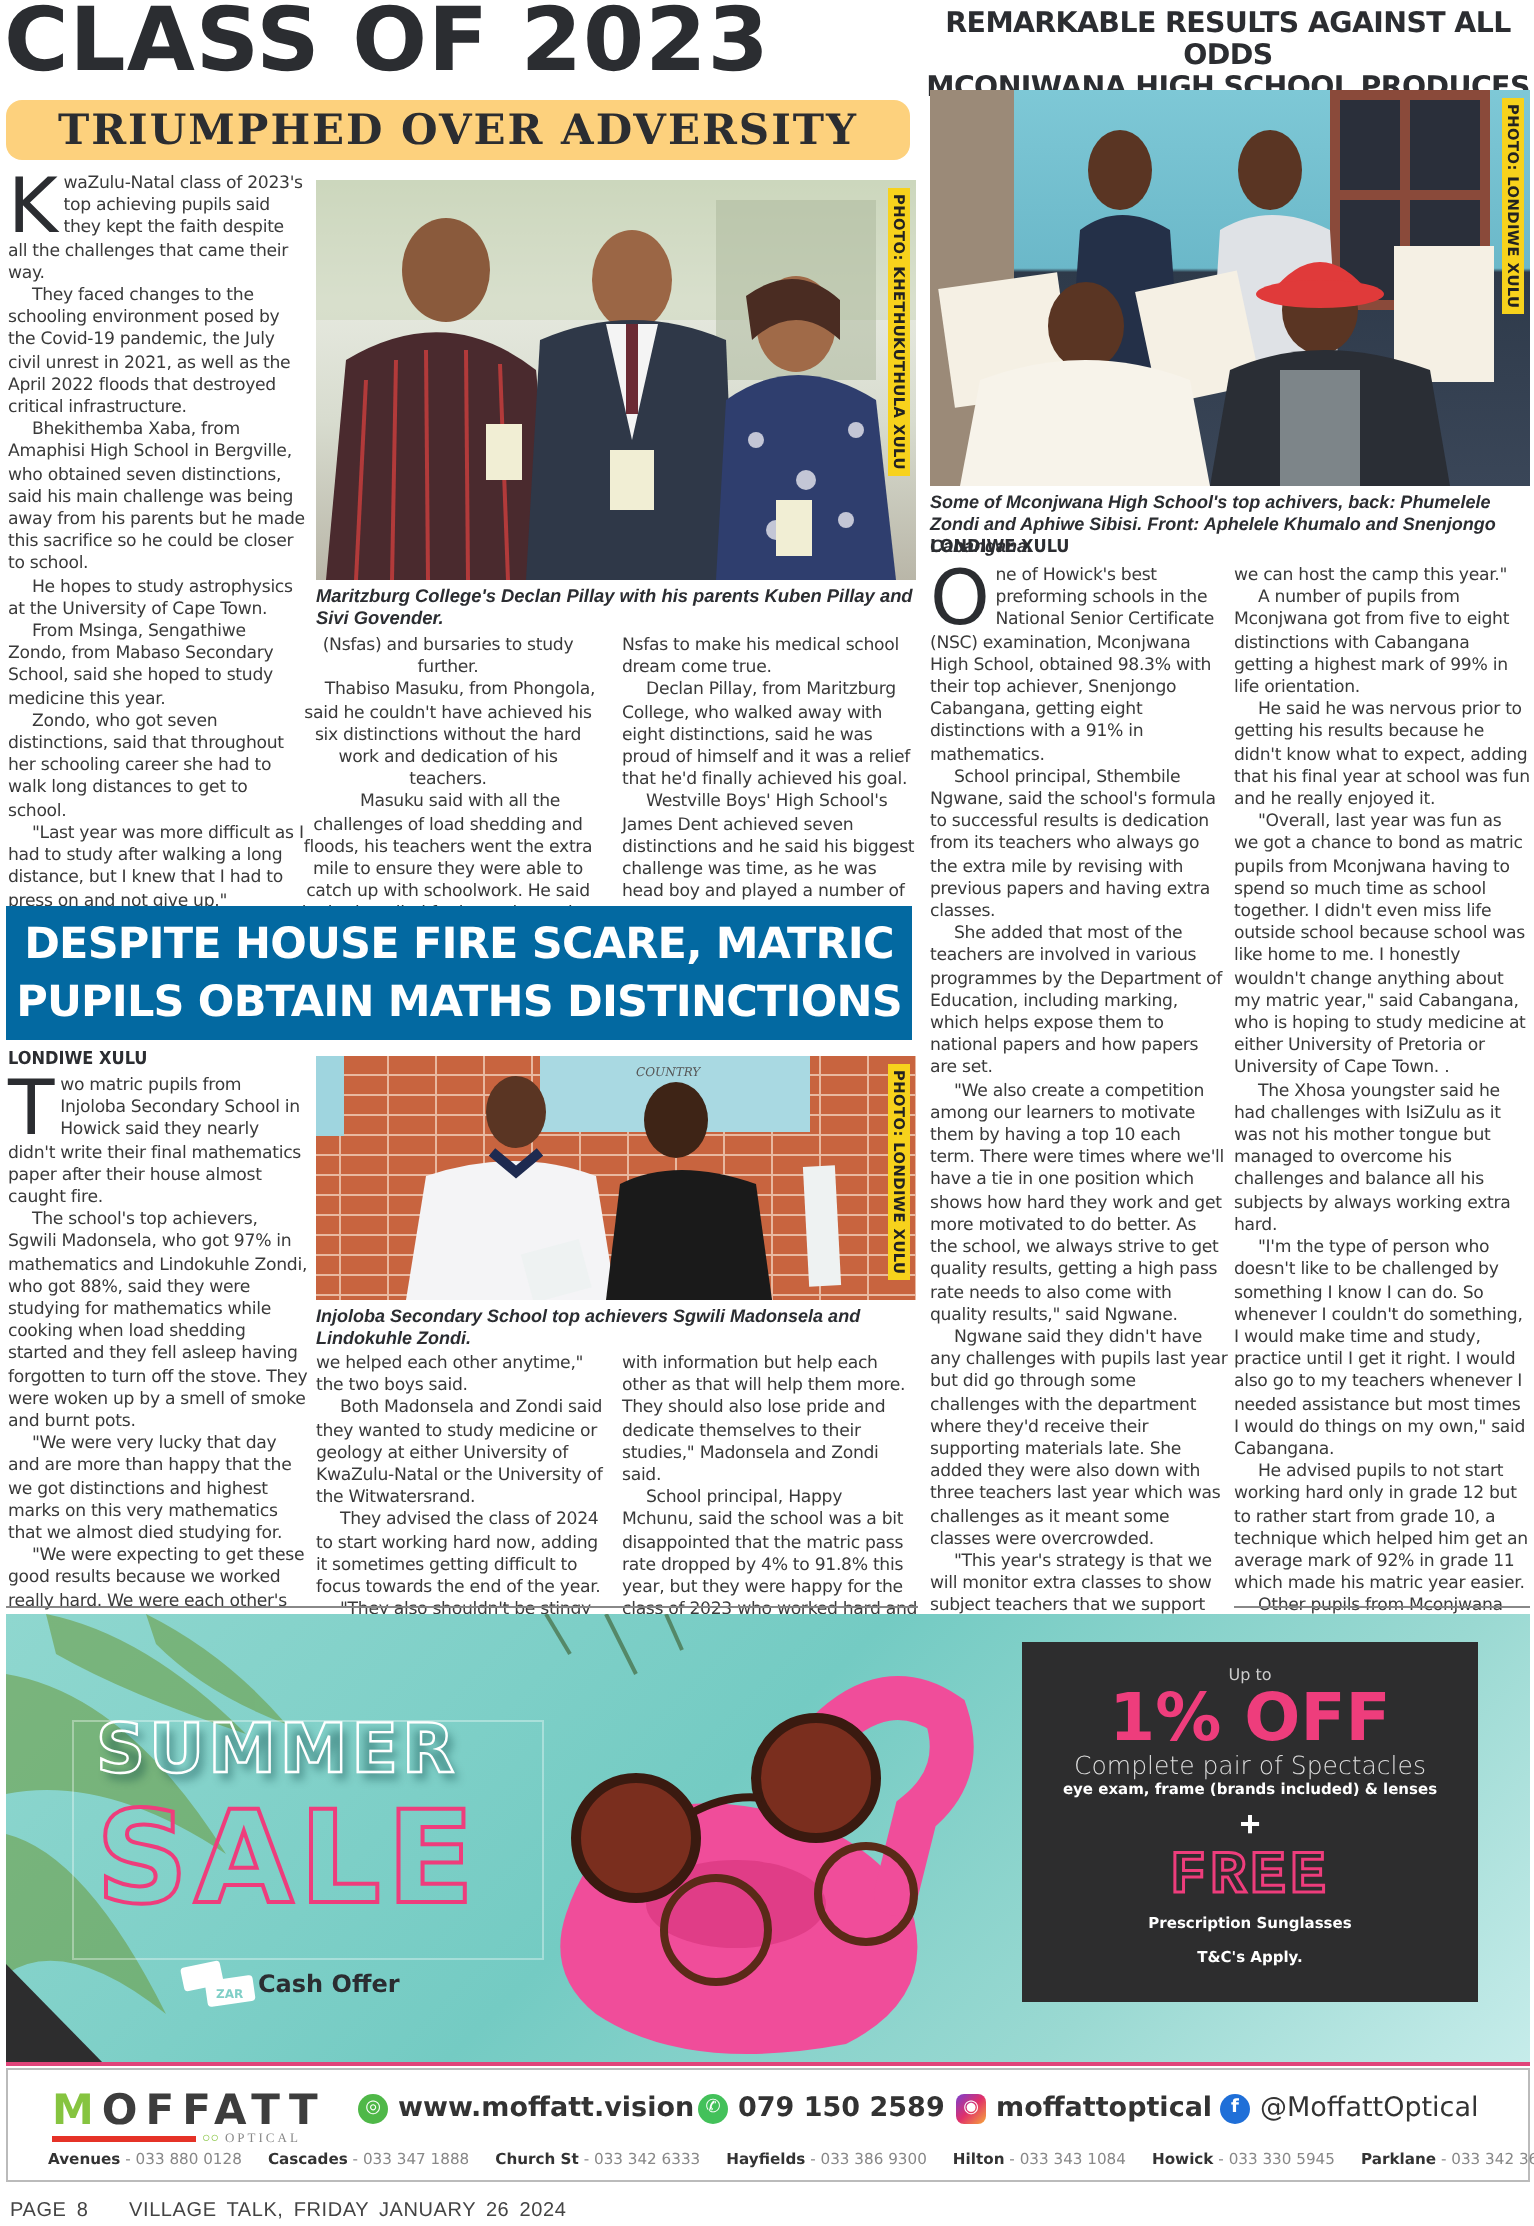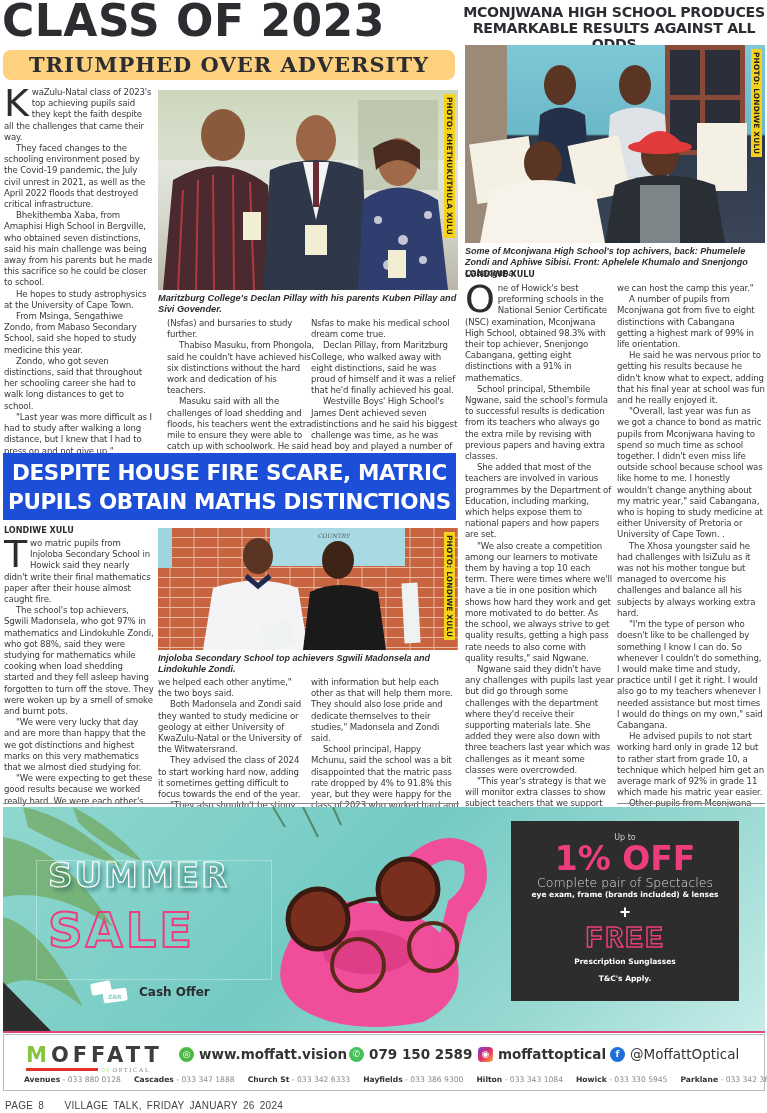--- a/index.html
+++ b/index.html
@@ -21,30 +21,30 @@
   .txt p.first { text-indent: 0; }
   .dropcap { float: left; font-size: 38px; line-height: 31px; margin: 1px 3px -2px 0; font-weight: normal; color: #2b2d31; }
   .byline { font-family: "DejaVu Sans Condensed", "DejaVu Sans", sans-serif; font-weight: bold; font-size: 9px; color: #2b2d31; letter-spacing: 0; }
   .caption { font-family: "Liberation Sans", sans-serif; font-weight: bold; font-style: italic; font-size: 9.2px; line-height: 11px; color: #2b2d31; }
 
   
   .photo { overflow: hidden; }
   .credit { position: absolute; right: 3px; top: 4px; background: #f7d21c; color: #222; font-family: "DejaVu Sans", sans-serif; font-weight: bold; font-size: 7.4px; writing-mode: vertical-rl; padding: 3px 1px; letter-spacing: 0.2px; }
 
   
-  #h3 { left: 3px; top: 453px; width: 453px; height: 67px; background: #1d4ed8; color: #fff; text-align: center; font-family: "DejaVu Sans", sans-serif; font-weight: bold; font-size: 21.5px; line-height: 29px; padding-top: 5px; letter-spacing: -0.4px; }
+  #h3 { left: 3px; top: 453px; width: 453px; height: 67px; background: #0369a1; color: #fff; text-align: center; font-family: "DejaVu Sans", sans-serif; font-weight: bold; font-size: 21.5px; line-height: 29px; padding-top: 5px; letter-spacing: -0.4px; }
 
   .rule { background: #888; height: 1px; }
 
   
   #ad { left: 3px; top: 807px; width: 762px; height: 226px; background: linear-gradient(135deg, #8fd7cf 0%, #74cbc3 45%, #9ad9d2 75%, #c6ecea 100%); overflow: hidden; border-bottom: 2px solid #e0447a; }
   #ad-frame { left: 33px; top: 53px; width: 236px; height: 120px; border: 1px solid rgba(255,255,255,0.35); }
   #summer { left: 45px; top: 48px; font-family: "DejaVu Sans", sans-serif; font-weight: bold; font-size: 34px; letter-spacing: 2px; color: transparent; -webkit-text-stroke: 1.2px #fff; text-shadow: 3px 4px 4px rgba(0,60,60,0.35); }
-  #sale { left: 45px; top: 88px; font-family: "DejaVu Sans", sans-serif; font-weight: bold; font-size: 48px; letter-spacing: 3px; color: transparent; -webkit-text-stroke: 2px #ee3d7c; line-height: 70px; }
-  #cash { left: 86px; top: 173px; display: flex; align-items: center; gap: 10px; }
+  #sale { left: 45px; top: 88px; font-family: "DejaVu Sans", sans-serif; font-weight: bold; font-size: 64px; letter-spacing: 3px; color: transparent; -webkit-text-stroke: 2px #ee3d7c; line-height: 70px; }
+  #cash { left: 86px; top: 173px; display: flex; align-items: center; }
   #cash-label { font-family: "DejaVu Sans", sans-serif; font-weight: bold; font-size: 12px; color: #2b2d31; }
   #offer-box { left: 508px; top: 14px; width: 228px; height: 180px; background: #2d2d2e; text-align: center; color: #fff; padding-top: 12px; }
   #upto { font-size: 8px; color: #ccc; font-family: "DejaVu Sans", sans-serif; }
   #pct { font-size: 33px; font-weight: bold; color: #ee3d7c; font-family: "DejaVu Sans", sans-serif; line-height: 34px; }
   #complete { font-size: 12.5px; color: #ddd; font-family: "DejaVu Sans", sans-serif; font-weight: 200; line-height: 14px; }
   #eyeexam { font-size: 7.5px; font-weight: bold; font-family: "DejaVu Sans", sans-serif; }
   #plus { font-size: 18px; font-weight: bold; line-height: 22px; margin-top: 2px; }
   #free { font-size: 30px; font-weight: bold; color: transparent; -webkit-text-stroke: 1.5px #ee3d7c; font-family: Liberation Mono, monospace; line-height: 32px; letter-spacing: 2px; }
   #rxsun { font-size: 7.5px; font-weight: bold; font-family: "DejaVu Sans", sans-serif; margin-top: 2px; }
   #tcs { font-size: 7.5px; font-weight: bold; font-family: "DejaVu Sans", sans-serif; margin-top: 8px; }
@@ -113,34 +113,34 @@
         <circle cx="270" cy="125" r="4"></circle>
         <circle cx="230" cy="175" r="5"></circle>
         <circle cx="265" cy="170" r="4"></circle>
       </g>
     <rect x="230" y="160" width="18" height="28" fill="#f1eed4"></rect>
   </svg>
   <div class="credit">PHOTO: KHETHUKUTHULA XULU</div>
 </div>
 <div class="abs caption" style="left:158px; top:293px; width:300px;">Maritzburg College's Declan Pillay with his parents Kuben Pillay and Sivi Govender.</div>
 
-<div class="abs txt" style="left:167px; top:318px; width:148px;">
+<div class="abs txt" style="left:150px; top:318px; width:148px;text-align:center;">
   <p class="first">(Nsfas) and bursaries to study further.</p>
   <p>Thabiso Masuku, from Phongola, said he couldn't have achieved his six distinctions without the hard work and dedication of his teachers.</p>
   <p>Masuku said with all the challenges of load shedding and floods, his teachers went the extra mile to ensure they were able to catch up with schoolwork. He said he had applied for bursaries and to</p>
 </div>
 <div class="abs txt" style="left:311px; top:318px; width:148px;">
   <p class="first">Nsfas to make his medical school dream come true.</p>
   <p>Declan Pillay, from Maritzburg College, who walked away with eight distinctions, said he was proud of himself and it was a relief that he'd finally achieved his goal.</p>
   <p>Westville Boys' High School's James Dent achieved seven distinctions and he said his biggest challenge was time, as he was head boy and played a number of sports.</p>
 </div>
 
 <div id="h2" class="abs">
+  <div>REMARKABLE RESULTS AGAINST ALL ODDS</div>
   <div>MCONJWANA HIGH SCHOOL PRODUCES</div>
-  <div>REMARKABLE RESULTS AGAINST ALL ODDS</div>
 </div>
 <div class="abs photo" style="left:465px; top:45px; width:300px; height:198px; background:linear-gradient(180deg,#7ec8d6 0%,#6bb8c9 45%,#2e3a4a 46%,#3a4658 100%);">
   <svg width="300" height="198" viewBox="0 0 300 198">
     <rect x="0" y="0" width="42" height="198" fill="#9b8a78"></rect>
     <rect x="200" y="0" width="80" height="110" fill="#8a4a3a"></rect>
     <g fill="#2a2f3a">
         <rect x="205" y="5" width="30" height="45"></rect>
         <rect x="240" y="5" width="35" height="45"></rect>
         <rect x="205" y="55" width="30" height="50"></rect>
         <rect x="240" y="55" width="35" height="50"></rect>

